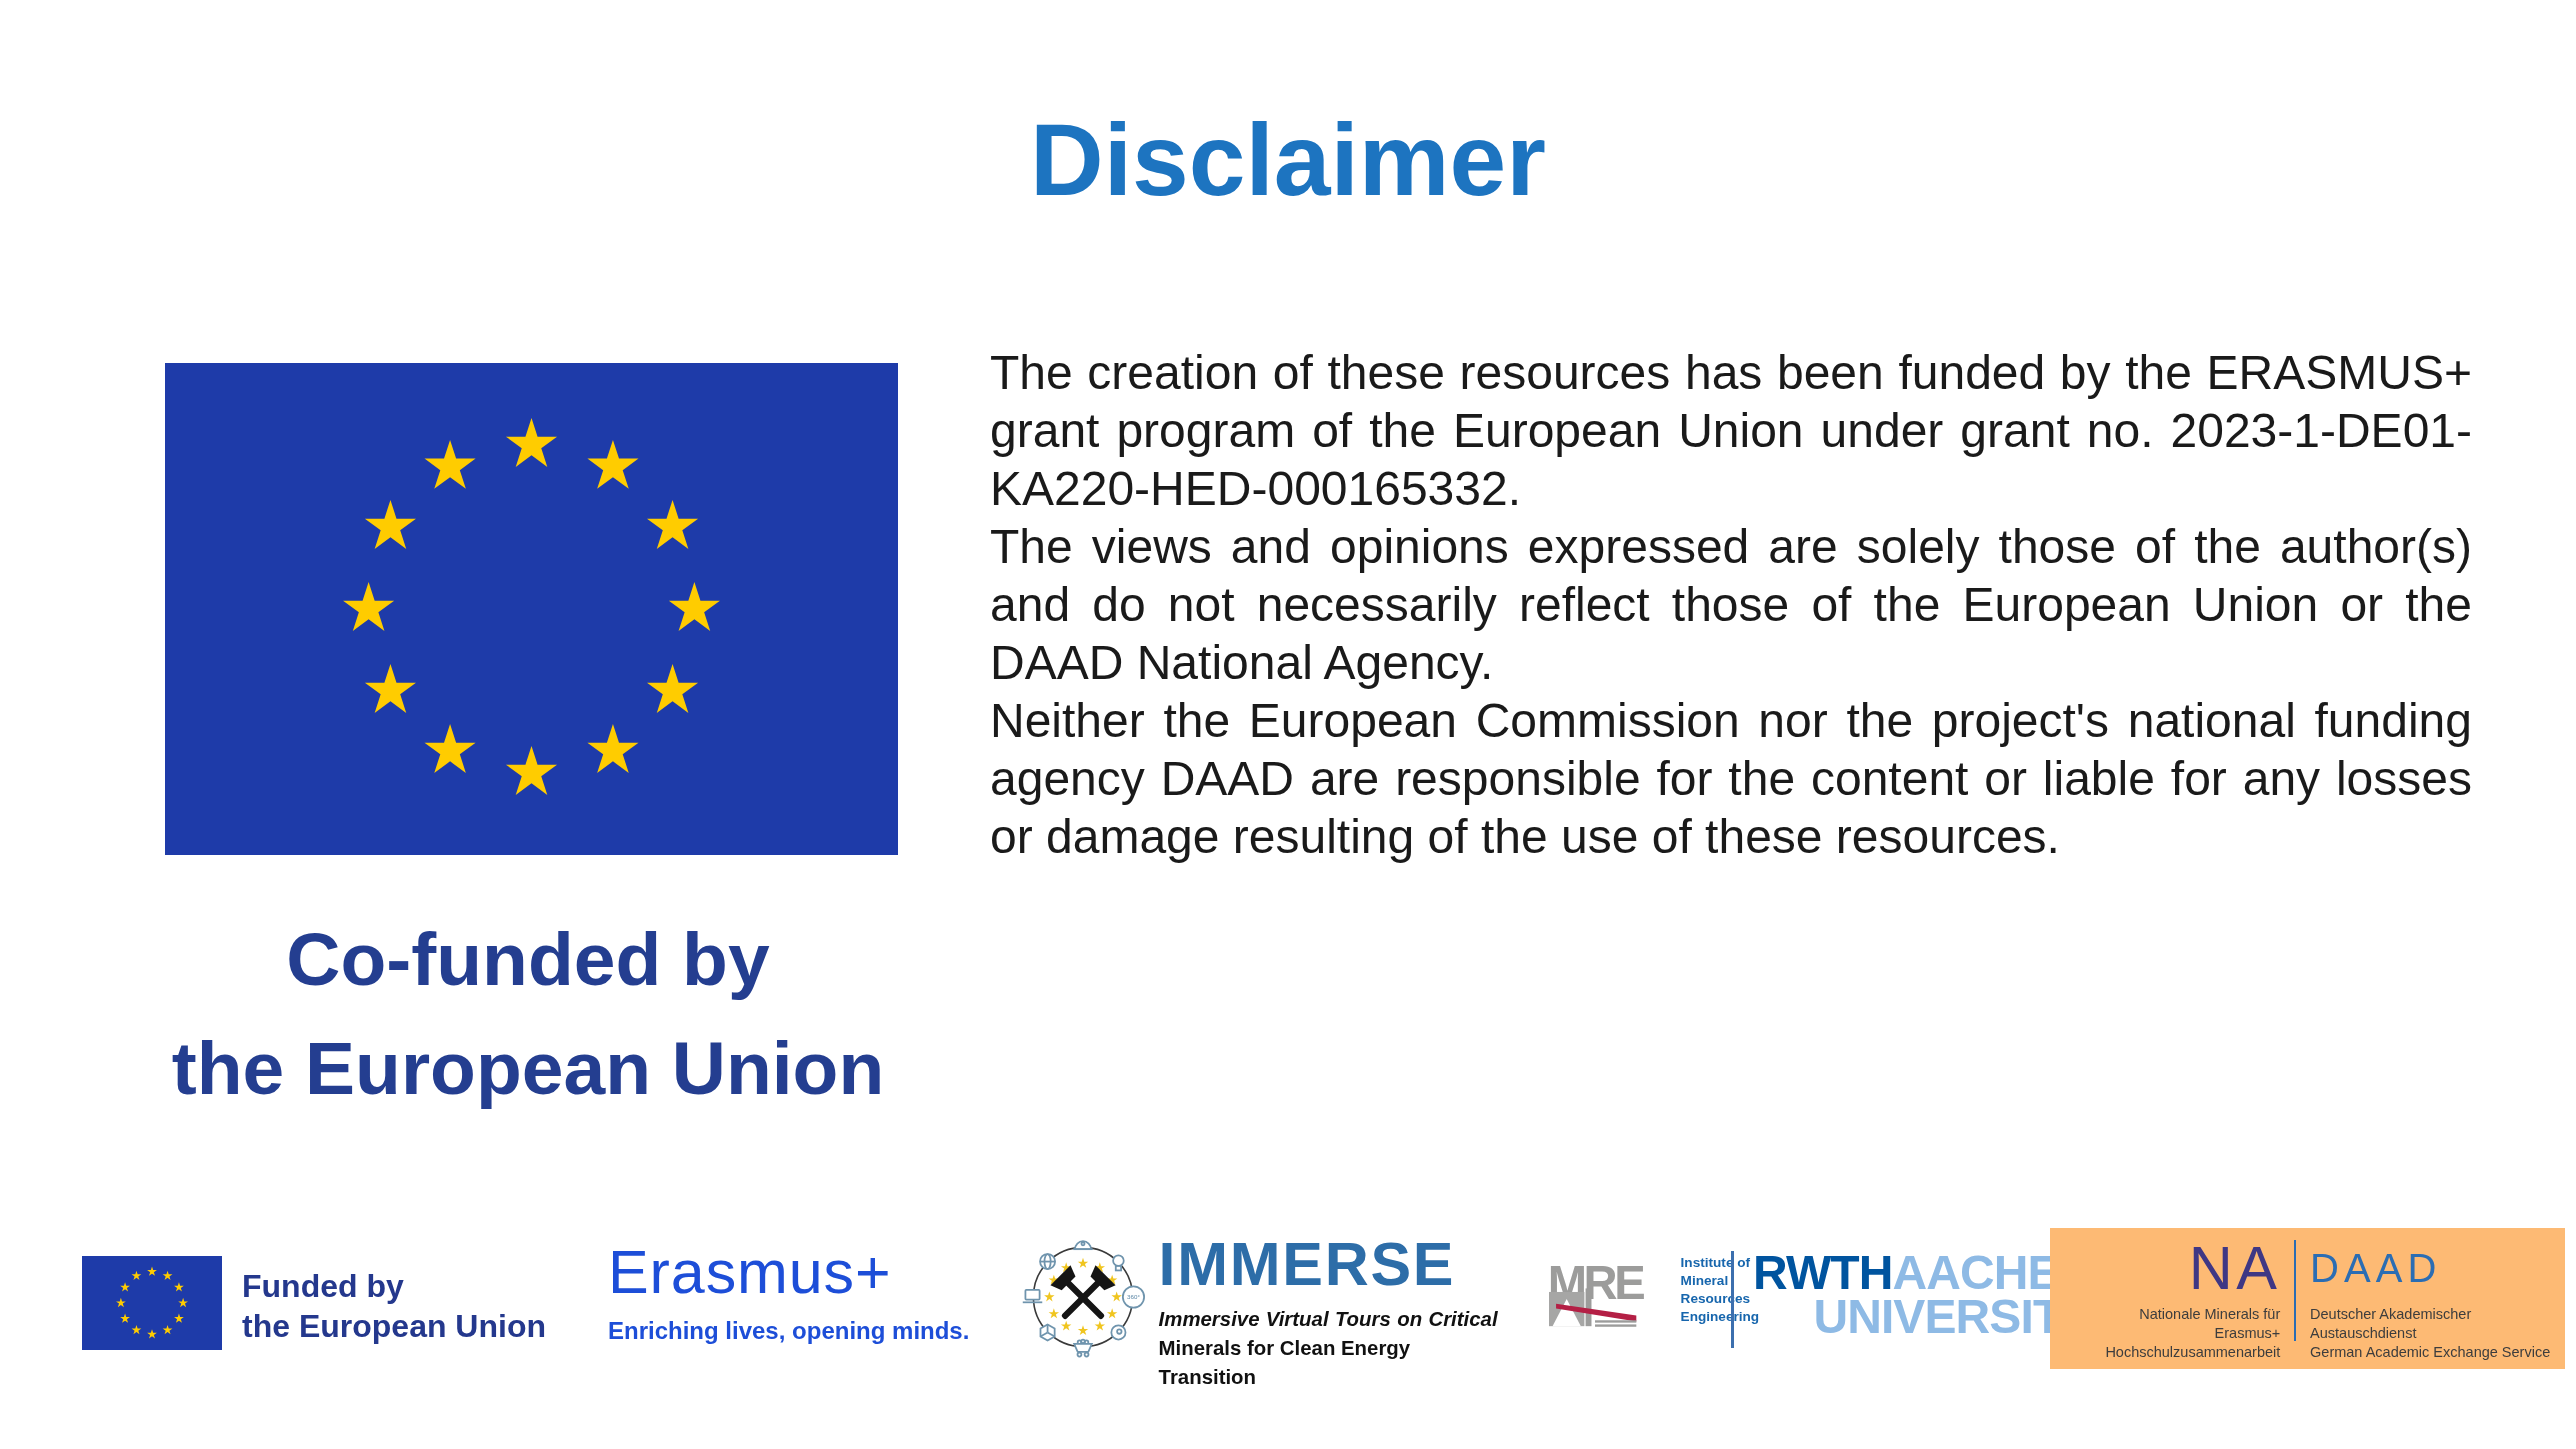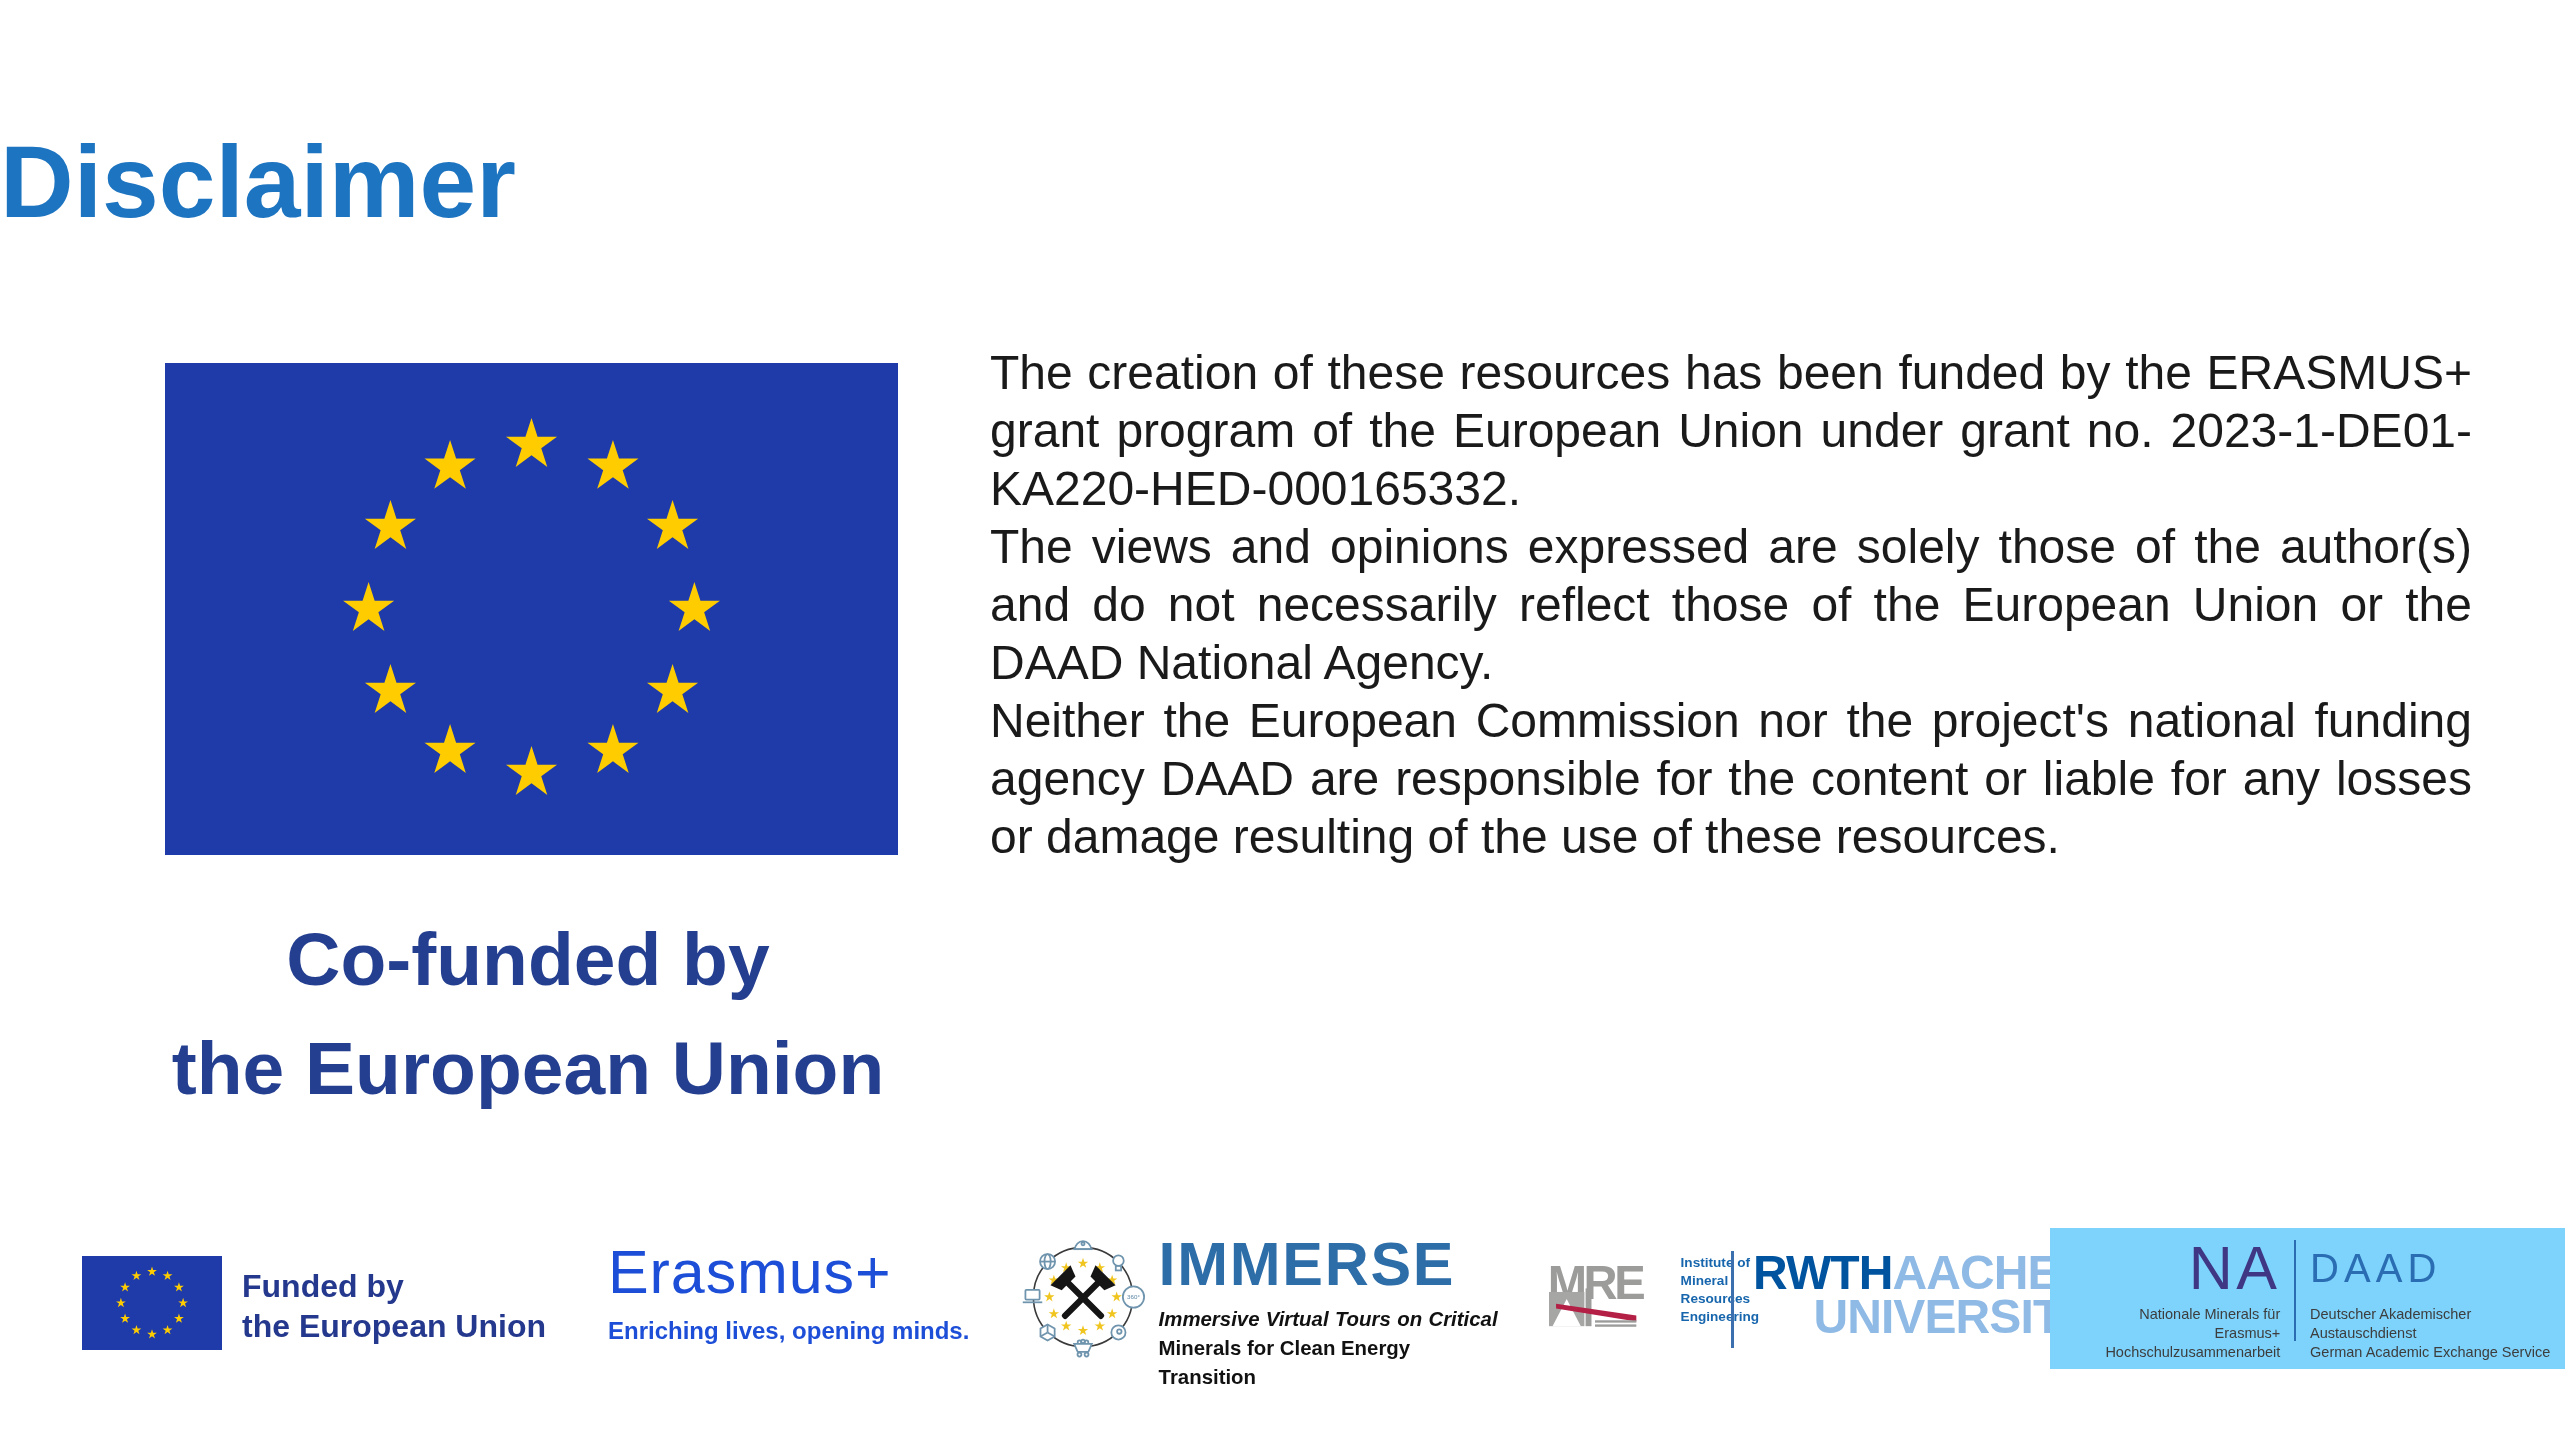--- a/index.html
+++ b/index.html
@@ -1,19 +1,19 @@
 <!DOCTYPE html>
 <html style="font-size:13.6px"><head>
 <meta charset="utf-8">
 <style>
   html,body{margin:0;padding:0;background:#fff;}
   .slide{position:relative;width:2576px;height:1449px;background:#ffffff;overflow:hidden;
          font-family:"Liberation Sans", sans-serif;}
 
-  .title{position:absolute;left:0;top:124px;width:100%;
+  .title{position:absolute;left:0;top:102px;width:100%;text-align:center;
          font-size:102px;font-weight:700;color:#1d74c0;}
 
   .eu-flag-main{position:absolute;left:165px;top:363px;width:733px;height:492px;}
   .eu-flag-main svg,.flag-small svg{display:block;width:100%;height:100%;}
 
   .cofunded{position:absolute;left:51px;top:905px;width:954px;text-align:center;
             color:#243e90;font-weight:700;font-size:75px;line-height:109px;}
 
   .body-text{position:absolute;left:990px;top:344px;width:1482px;font-size:48px;
              line-height:58px;color:#1a1a1a;text-align:justify;text-align-last:left;}
@@ -41,21 +41,21 @@
                  font-weight:700;color:#1766ad;}
 
   .footer-divider{position:absolute;left:1731px;top:1251px;width:3.4px;height:97px;background:#3c6fae;}
 
   .rwth{position:absolute;left:1753px;top:1251px;font-weight:700;letter-spacing:-0.9px;}
   .rwth-line1{font-size:48px;line-height:44px;white-space:nowrap;}
   .rwth-p1{color:#00549f;}
   .rwth-p2{color:#8ebae5;}
   .rwth-line2{font-size:48px;line-height:43px;color:#8ebae5;text-align:right;}
 
-  .nadaad{position:absolute;left:2050px;top:1228px;width:515px;height:141px;background:#7dd3fc;
+  .nadaad{position:absolute;left:2050px;top:1228px;width:515px;height:141px;background:#fdba74;
           display:flex;justify-content:center;}
   .nadaad-inner{display:flex;align-items:flex-start;padding-top:12px;}
   .na-col{text-align:right;}
   .daad-col{text-align:left;}
   .na-big{font-size:61px;line-height:56px;color:#3f3784;letter-spacing:3.4px;}
   .daad-big{font-size:40px;line-height:56px;color:#2b6db3;letter-spacing:5.1px;}
   .nadaad .sub{font-size:14.5px;line-height:19px;color:#3d3d3d;margin-top:8.5px;font-weight:400;}
   .nadaad-divider{width:2.6px;height:101px;background:#2b6db3;margin:0 13.6px;flex:0 0 auto;}
 
   .icon-stroke{stroke:#6f94ad;stroke-width:2;fill:#ffffff;}

